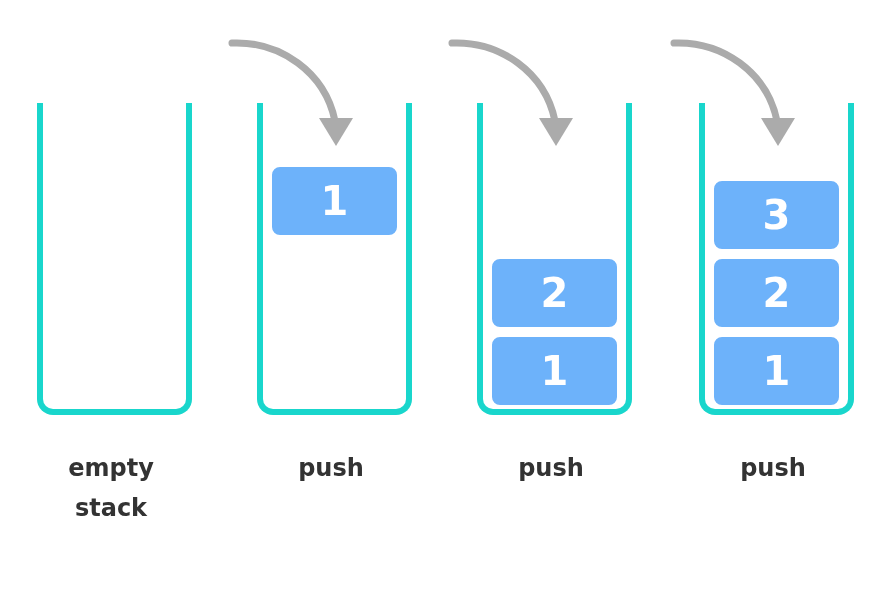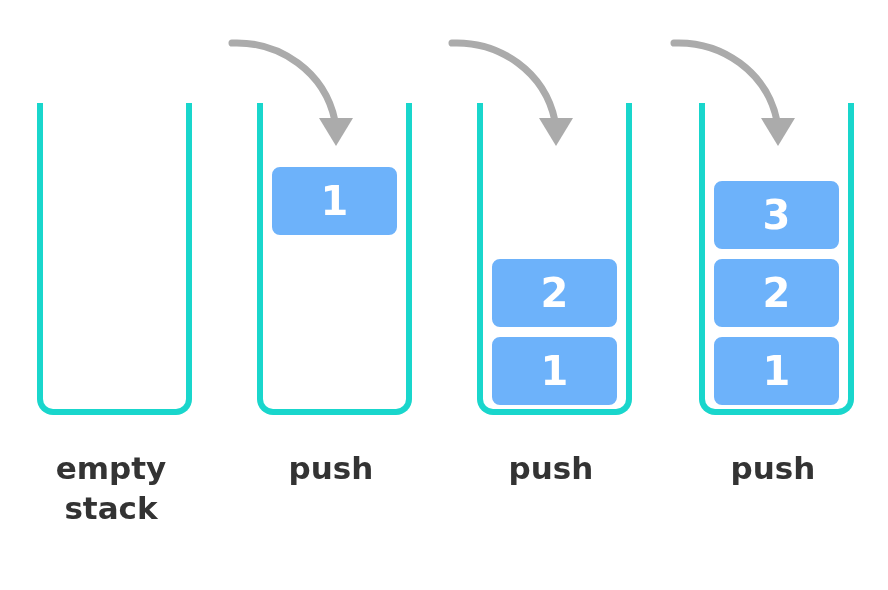--- a/index.html
+++ b/index.html
@@ -89,21 +89,21 @@
     pointer-events: none;
   }
 
   
   .caption {
     position: absolute;
     left: 0;
     top: 448px;
     width: 222px;
     text-align: center;
-    font-size: 31px;
+    font-size: 24px;
     font-weight: 700;
     color: var(--ink);
     line-height: 40px;
     white-space: pre-line;
   }
 
   :root {
     --teal: #19D6CC;
     --blue: #6DB2FA;
     --gray: #ABABAB;

